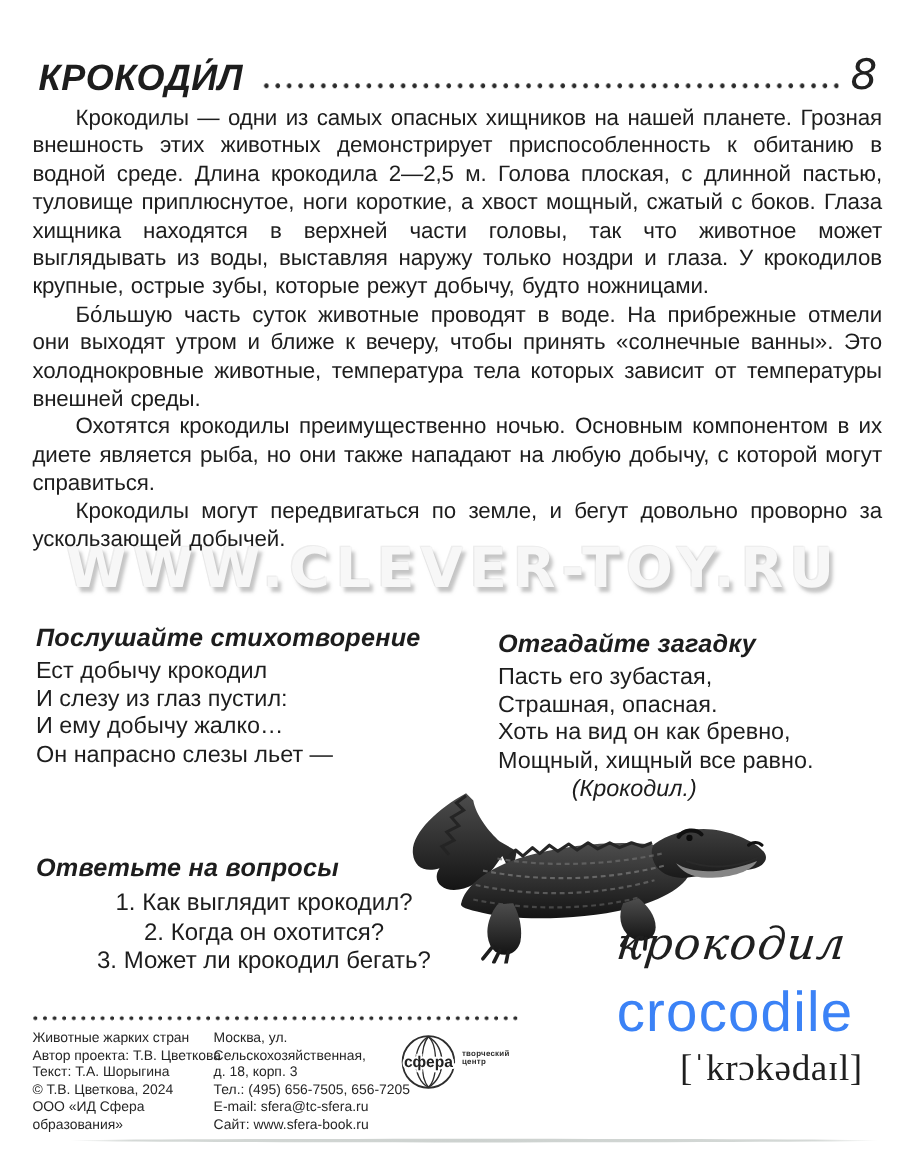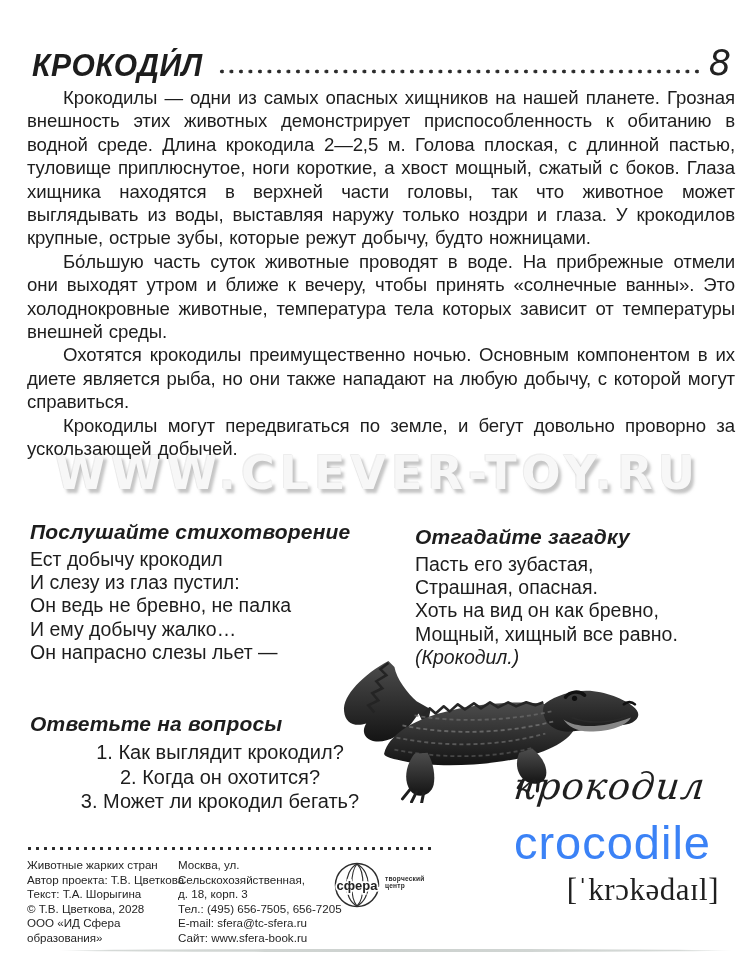--- a/index.html
+++ b/index.html
@@ -25,21 +25,21 @@
   .watermark{position:absolute;top:446px;left:0;right:0;z-index:1;text-align:center;
              font-family:"DejaVu Sans",sans-serif;font-weight:bold;font-size:46px;letter-spacing:5px;
              color:#f7f7f7;white-space:nowrap;
              text-shadow:3px 4px 3px rgba(150,150,150,.55), 0 0 1px #dedede, -1px -1px 0 #efefef;}
 
   
   .col-heading{font-style:italic;font-weight:bold;font-size:21px;letter-spacing:.2px;margin:0 0 4px 0;}
   .poem{position:absolute;top:520px;left:30px;width:375px;z-index:2;}
   .poem .line,.riddle .line{font-size:19.5px;line-height:23.2px;}
   .riddle{position:absolute;top:525px;left:415px;width:325px;z-index:2;}
-  .riddle .answer{font-style:italic;font-size:19.5px;line-height:23.2px;text-align:left;padding-right:98px;}
+  .riddle .answer{font-style:italic;font-size:19.5px;line-height:23.2px;text-align:center;padding-right:98px;}
 
   
   .questions{position:absolute;top:712px;left:30px;width:380px;z-index:2;}
   .questions .line{font-size:20px;line-height:24.6px;text-align:center;}
 
   
   .croc{position:absolute;left:326px;top:657px;width:322px;height:146px;z-index:1;}
 
   
   .vocab-ru{position:absolute;top:765px;right:50px;z-index:2;
@@ -85,21 +85,20 @@
     <p>Крокодилы — одни из самых опасных хищников на нашей планете. Грозная внешность этих животных демонстрирует приспособленность к обитанию в водной среде. Длина крокодила 2—2,5 м. Голова плоская, с длинной пастью, туловище приплюснутое, ноги короткие, а хвост мощный, сжатый с боков. Глаза хищника находятся в верхней части головы, так что животное может выглядывать из воды, выставляя наружу только ноздри и глаза. У крокодилов крупные, острые зубы, которые режут добычу, будто ножницами.</p>
     <p>Бо́льшую часть суток животные проводят в воде. На прибрежные отмели они выходят утром и ближе к вечеру, чтобы принять «солнечные ванны». Это холоднокровные животные, температура тела которых зависит от температуры внешней среды.</p>
     <p>Охотятся крокодилы преимущественно ночью. Основным компонентом в их диете является рыба, но они также нападают на любую добычу, с которой могут справиться.</p>
     <p>Крокодилы могут передвигаться по земле, и бегут довольно проворно за ускользающей добычей.</p>
   </div>
 
   <div class="poem">
     <div class="col-heading">Послушайте стихотворение</div>
     <div class="line">Ест добычу крокодил</div>
     <div class="line">И слезу из глаз пустил:</div>
-    <div class="line">Он ведь не бревно, не палка</div>
     <div class="line">И ему добычу жалко…</div>
     <div class="line">Он напрасно слезы льет —</div>
   </div>
 
   <div class="riddle">
     <div class="col-heading">Отгадайте загадку</div>
     <div class="line">Пасть его зубастая,</div>
     <div class="line">Страшная, опасная.</div>
     <div class="line">Хоть на вид он как бревно,</div>
     <div class="line">Мощный, хищный все равно.</div>
@@ -156,21 +155,21 @@
   <div class="vocab-ru">крокодил</div>
   <div class="vocab-en">crocodile</div>
   <div class="vocab-tr">[ˈkrɔkədaɪl]</div>
 
   <div class="footer-sep"></div>
   <div class="footer">
     <div class="col-imprint">
       <div class="bold">Животные жарких стран</div>
       <div>Автор проекта: Т.В. Цветкова</div>
       <div>Текст: Т.А. Шорыгина</div>
-      <div>© Т.В. Цветкова, 2028</div>
+      <div>© Т.В. Цветкова, 2024</div>
       <div>ООО «ИД Сфера образования»</div>
     </div>
     <div class="col-contact">
       <div>Москва, ул. Сельскохозяйственная,</div>
       <div>д. 18, корп. 3</div>
       <div>Тел.: (495) 656-7505, 656-7205</div>
       <div>E-mail: sfera@tc-sfera.ru</div>
       <div>Сайт: www.sfera-book.ru</div>
     </div>
     <div class="logo-wrap">

